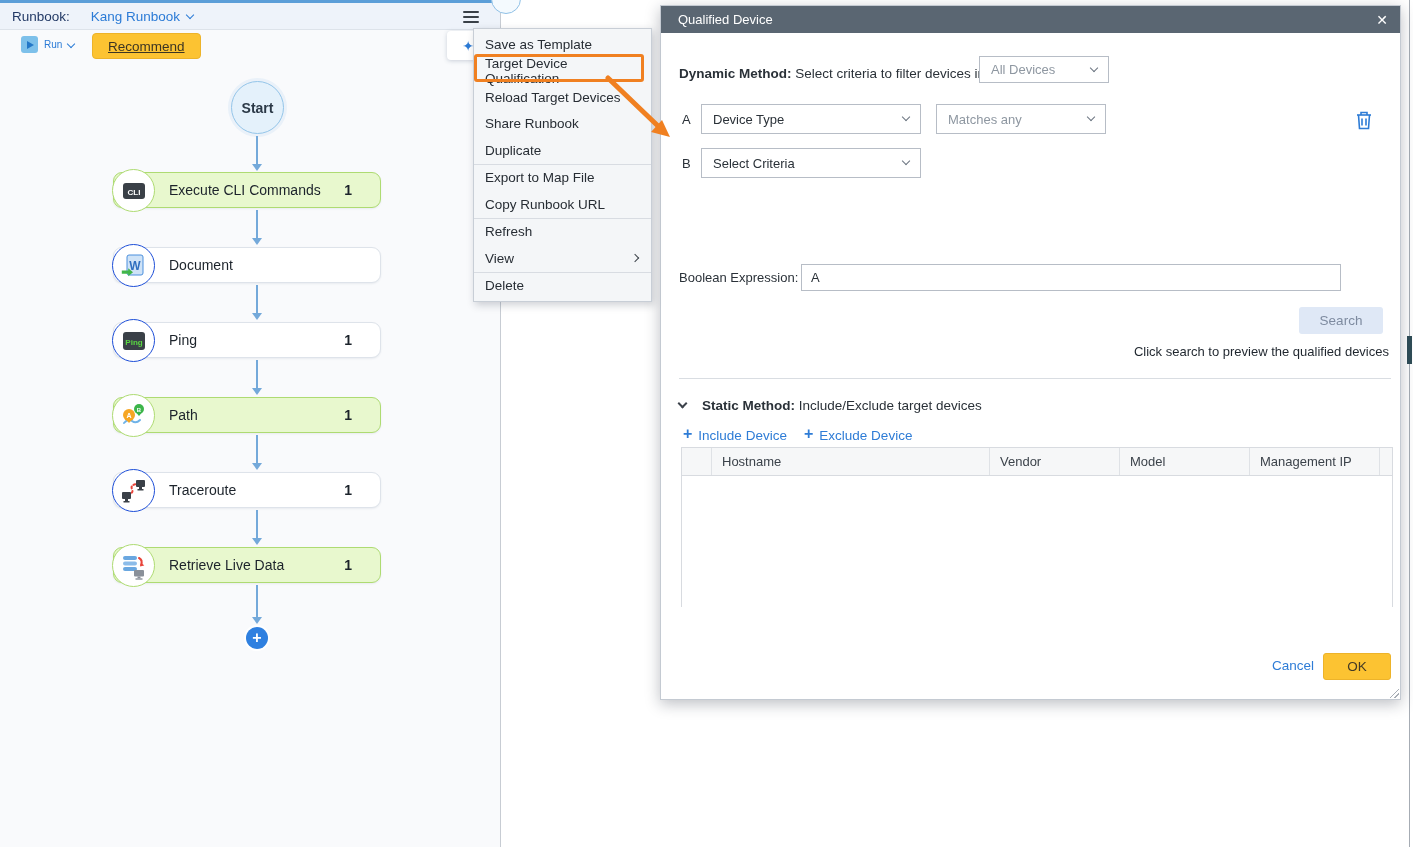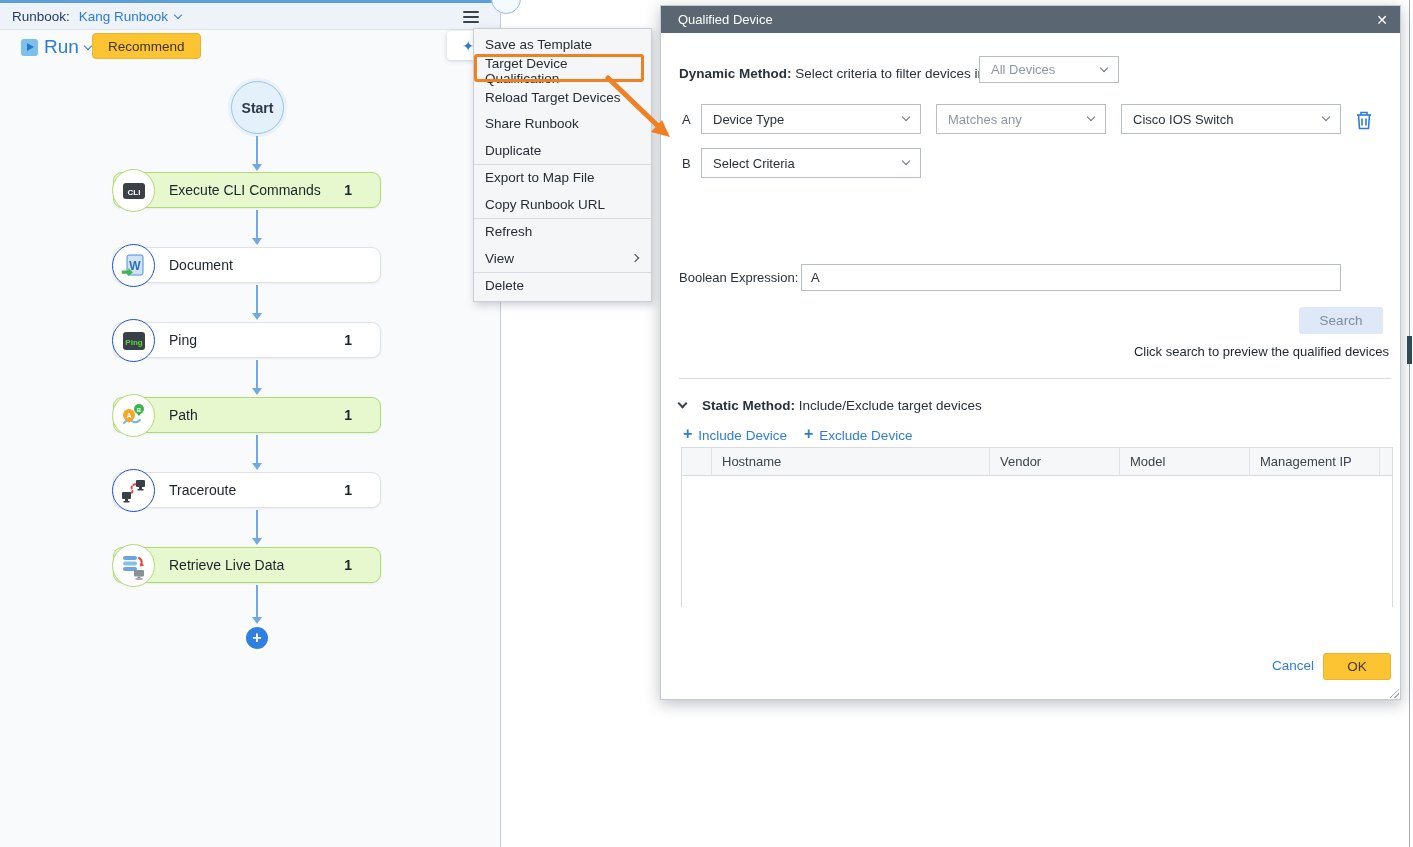--- a/index.html
+++ b/index.html
@@ -3,34 +3,34 @@
 <meta charset="utf-8">
 <style>
   * { margin:0; padding:0; box-sizing:border-box; }
   html,body { width:1413px; height:847px; background:#ffffff; font-family:"Liberation Sans", sans-serif; overflow:hidden; }
   #app { position:relative; width:1413px; height:847px; background:#fff; }
 
   
   .left-panel { position:absolute; left:0; top:0; width:501px; height:847px; background:#f9fafc; border-right:1px solid #c7ccd3; }
   .top-strip { position:absolute; left:0; top:0; width:100%; height:3px; background:#5b9ed8; }
   .panel-header { position:absolute; left:0; top:3px; width:100%; height:27px; background:#eef3fa; border-bottom:1px solid #dde3ea; display:flex; align-items:center; padding-left:12px; font-size:13.5px; }
-  .title-prefix { color:#233a66; margin-right:9px; }
+  .title-prefix { color:#233a66; margin-right:21px; }
   .title-name { color:#2b7bd6; }
   .chev { display:inline-block; width:6px; height:6px; border-right:1.7px solid #6b7480; border-bottom:1.7px solid #6b7480; transform:rotate(45deg); }
   .chev.blue { border-color:#2b7bd6; }
   .title-chev { margin-left:7px; margin-top:-3px; }
   .hamburger { position:absolute; left:460px; top:8px; width:22px; height:17px; cursor:pointer; }
   .hamburger i { display:block; height:2.5px; background:#3a4148; margin:2.5px 3px; border-radius:1px; }
 
   .toolbar-row { position:absolute; left:0; top:33px; width:100%; height:28px; }
-  .run-btn { position:absolute; left:21px; top:3px; display:flex; align-items:center; gap:6px; font-size:19px; color:#2b7bd6; cursor:pointer; }
+  .run-btn { position:absolute; left:21px; top:3px; display:flex; align-items:center; gap:6px; font-size:10px; color:#2b7bd6; cursor:pointer; }
   .play-square { width:17px; height:17px; background:#7dc0ea; border-radius:3px; display:flex; align-items:center; justify-content:center; }
   .play-square i { width:0; height:0; border-left:7px solid #2478c8; border-top:4.5px solid transparent; border-bottom:4.5px solid transparent; margin-left:2px; }
   .run-chev { margin-top:-2px; }
-  .recommend-btn { position:absolute; left:92px; top:0; height:26px; padding:0 15px; background:#fcc332; border:1px solid #edb32a; border-radius:4px; font-size:13.5px; color:#3c3523; display:flex; align-items:center; cursor:pointer; }
+  .recommend-btn { position:absolute; left:92px; top:0; height:26px; padding:0 15px; background:#fcc332; border:1px solid #edb32a; border-radius:4px; font-size:13.5px; color:#3c3523; display:flex; align-items:center; cursor:pointer;text-decoration:underline; }
 
   .sparkle-box { position:absolute; left:447px; top:31px; width:46px; height:29px; background:#fff; border-radius:4px; box-shadow:0 1px 4px rgba(60,80,110,.25); display:flex; align-items:center; justify-content:center; color:#2b7bd6; font-size:14px; }
   .sparkle-box .dot { font-size:8px; margin-left:1px; margin-top:-8px; }
   .partial-circle { position:absolute; left:491px; top:-16px; width:30px; height:30px; border-radius:50%; border:1px solid #8fc0e6; background:#f4fafe; }
 
   
   .start-circle { position:absolute; left:231px; top:81px; width:53px; height:53px; border-radius:50%; background:#e4f1fb; border:1px solid #94c5e9; box-shadow:0 0 0 3px rgba(148,197,233,.15); display:flex; align-items:center; justify-content:center; font-size:14px; color:#2b3947; font-weight:600; }
   .connector { position:absolute; left:251px; width:12px; }
   .connector .line { position:absolute; left:5px; top:0; width:2px; background:#74a9da; }
   .connector .head { position:absolute; left:1px; width:0; height:0; border-left:5px solid transparent; border-right:5px solid transparent; border-top:7px solid #74a9da; }
@@ -282,36 +282,32 @@
 
   <div class="dialog">
     <div class="dlg-header">
       <span>Qualified Device</span>
       <span class="dlg-close">✕</span>
     </div>
 
     <div class="dyn-label">
       <span class="bold">Dynamic Method:</span><span> Select criteria to filter devices in</span>
     </div>
-    <div class="dd gray" style="left:318px;top:50px;width:140px;height:27px">
+    <div class="dd gray" style="left:318px;top:50px;width:130px;height:27px">
       <span>All Devices</span>
         <span class="chev"></span>
     </div>
 
     <span class="row-letter" style="left:21px;top:106px">A</span>
     <div class="dd" style="left:40px;top:98px;width:220px;height:30px">
       <span>Device Type</span>
         <span class="chev"></span>
     </div>
     <div class="dd gray" style="left:275px;top:98px;width:170px;height:30px">
       <span>Matches any</span>
-        <span class="chev"></span>
-    </div>
-    <div class="dd" style="left:460px;top:98px;width:220px;height:30px">
-      <span>Cisco IOS Switch</span>
         <span class="chev"></span>
     </div>
     <span class="trash-btn">
       <svg width="20" height="22" viewBox="0 0 20 22">
           <g fill="none" stroke="#2e7cd6" stroke-width="1.6">
             <path d="M3 6 h14"></path>
             <path d="M7 6 V3.5 h6 V6"></path>
             <path d="M4.5 6 l1 13.5 h9 l1 -13.5"></path>
             <path d="M8 9.5 v7 M12 9.5 v7"></path>
           </g>

